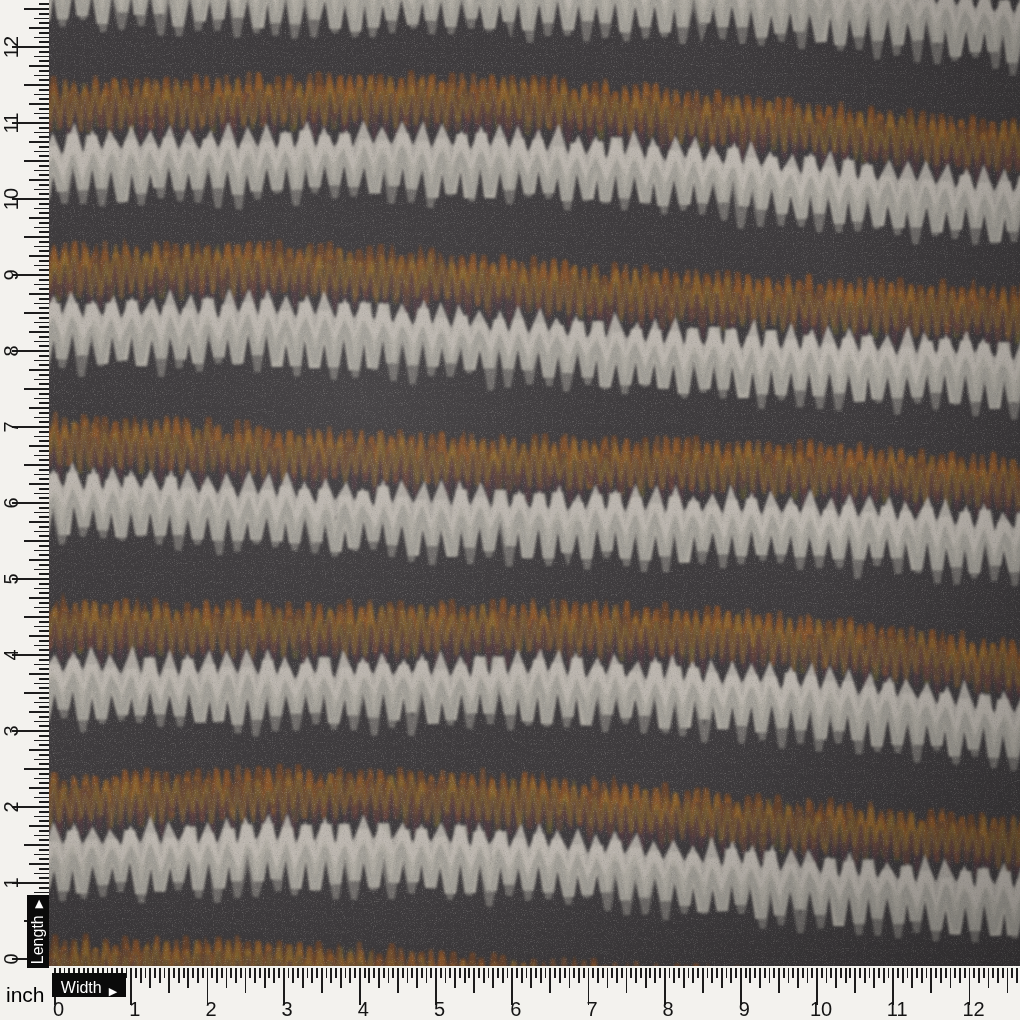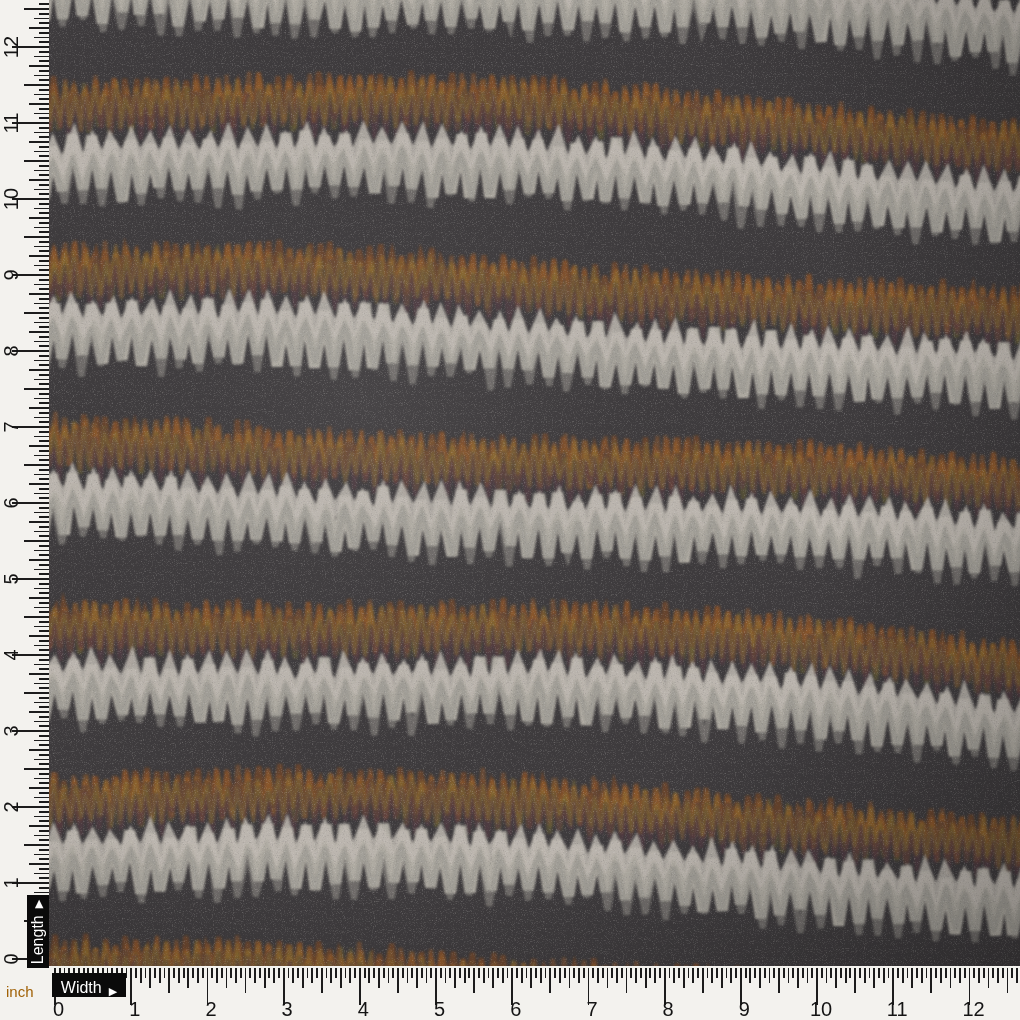--- a/index.html
+++ b/index.html
@@ -12,21 +12,21 @@
   .ruler-left svg,.ruler-bottom svg{position:absolute;left:0;top:0;}
   .vnum{position:absolute;left:-2px;width:26px;height:20px;display:flex;align-items:center;justify-content:center;
         transform:rotate(-90deg);font-size:20px;color:#141414;letter-spacing:0px;}
   .hnum{position:absolute;top:34px;transform:translateX(-45%);font-size:20px;line-height:18px;color:#141414;}
   .length-box{position:absolute;left:27px;top:895px;width:22px;height:73px;background:#0a0a0a;z-index:5;}
   .length-inner{position:absolute;left:50%;top:50%;transform:translate(-50%,-50%) rotate(-90deg);
         display:flex;align-items:center;gap:7px;color:#ffffff;font-size:16px;white-space:nowrap;}
   .width-box{position:absolute;left:52px;top:973px;width:74px;height:24px;background:#0a0a0a;z-index:5;
         display:flex;align-items:flex-end;justify-content:center;gap:7px;color:#ffffff;font-size:16px;}
   .arr{font-size:11px;line-height:1;}
-  .unit-label{position:absolute;left:6px;top:983px;font-size:15px;color:#a16207;z-index:6;}
+  .unit-label{position:absolute;left:6px;top:983px;font-size:21px;color:#000000;z-index:6;}
 </style>
 </head>
 <body>
 
 <div class="stage">
 
   <div class="fabric-wrap">
     <svg id="fabric-svg" width="971" height="966" viewBox="0 0 971 966">
       <defs>
         <filter id="soft" x="-10%" y="-40%" width="120%" height="180%">

